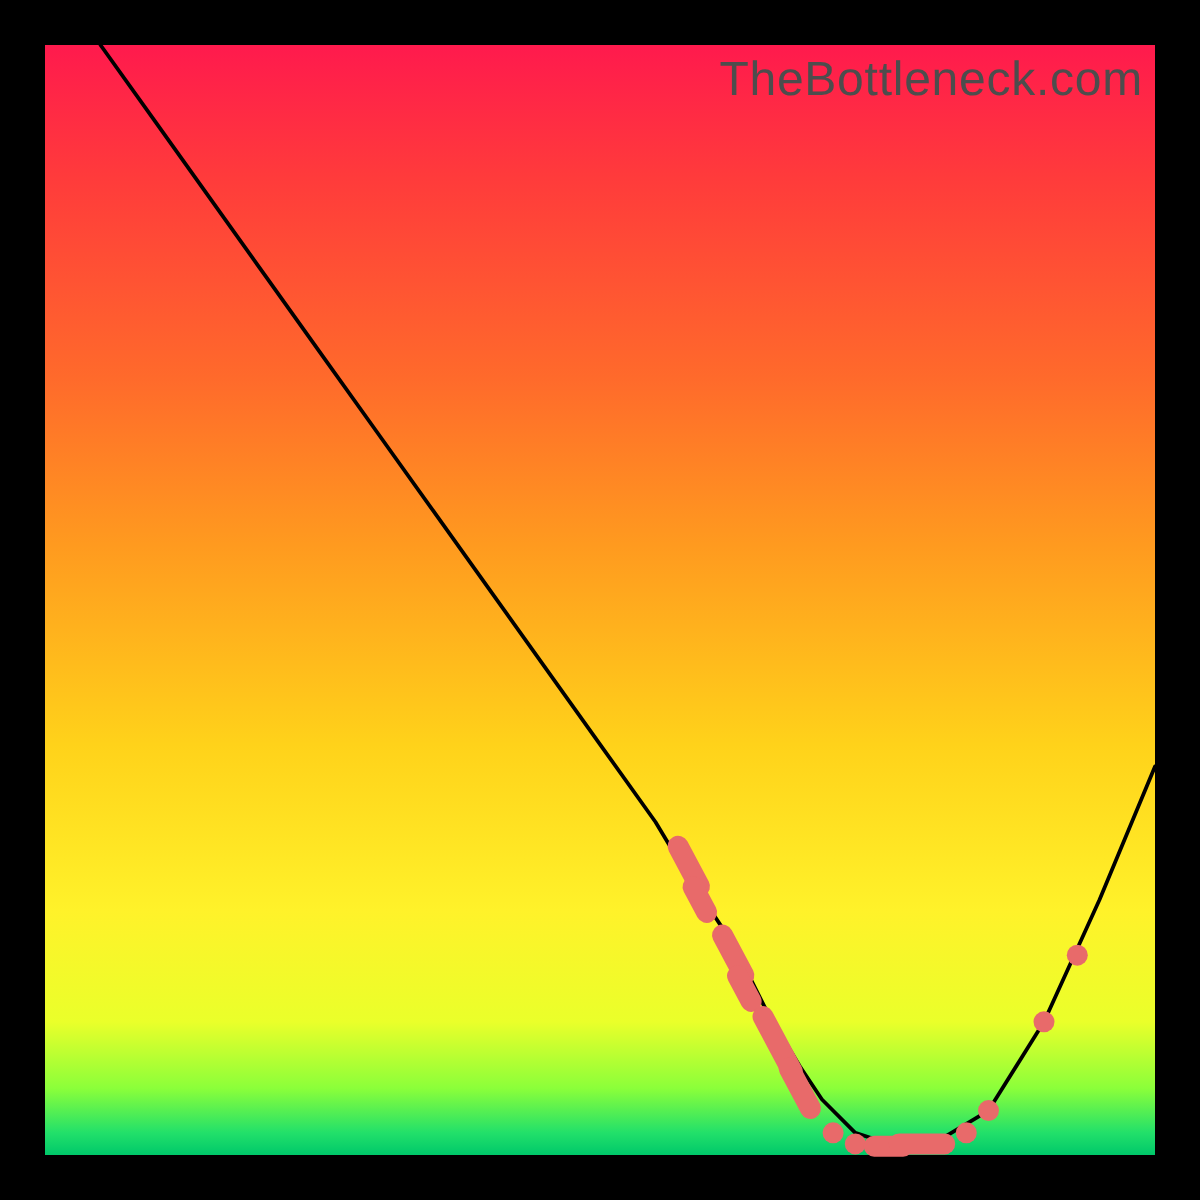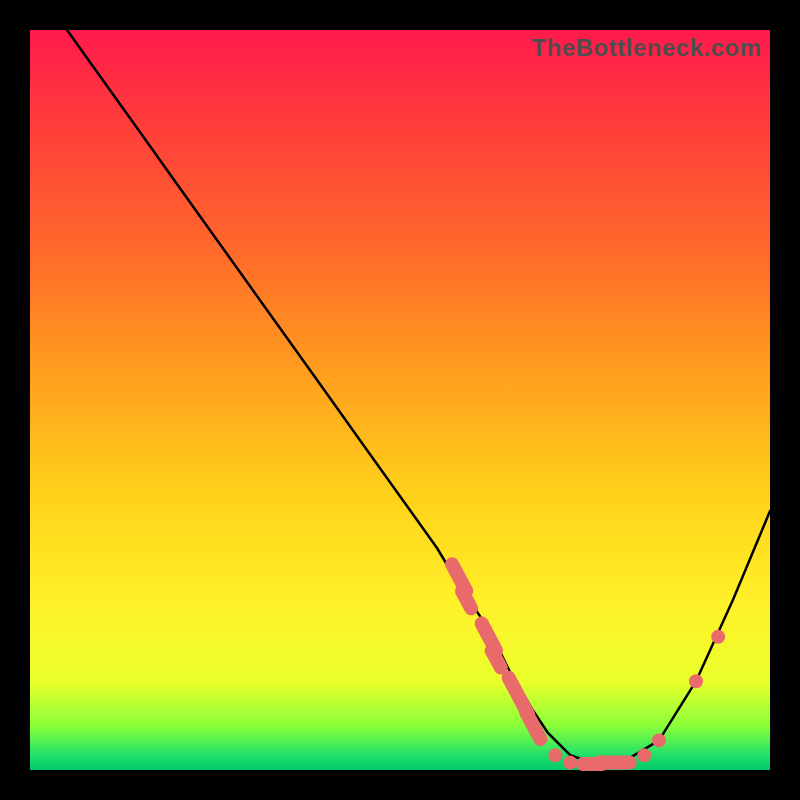--- a/index.html
+++ b/index.html
@@ -36,22 +36,22 @@
       #8bff3a 94%,
       #22e06a 98%,
       #00c86a 100%
     );
   }
   .watermark {
     position: absolute;
     top: 4px;
     right: 8px;
     color: #4d4d4d;
-    font-size: 24px;
-    font-weight: 700;
+    font-size: 32px;
+    font-weight: 400;
     letter-spacing: 0.5px;
     user-select: none;
   }
   svg.curve {
     position: absolute;
     left: 0;
     top: 0;
     width: 740px;
     height: 740px;
     overflow: visible;

